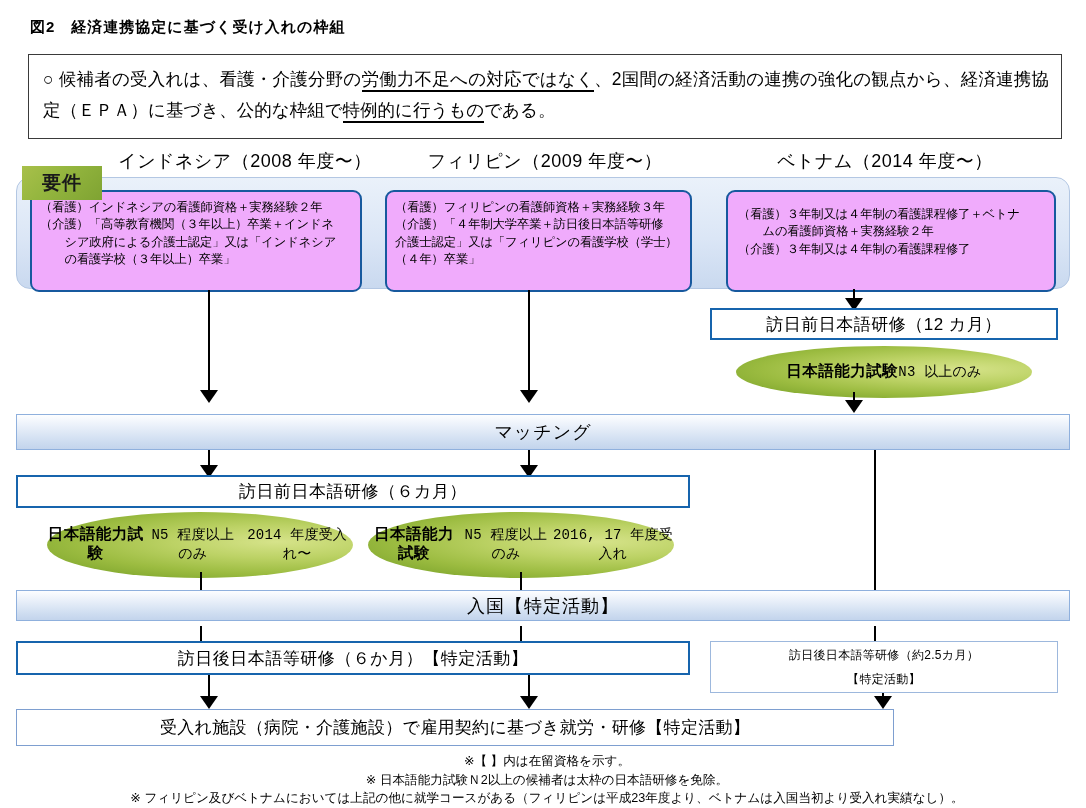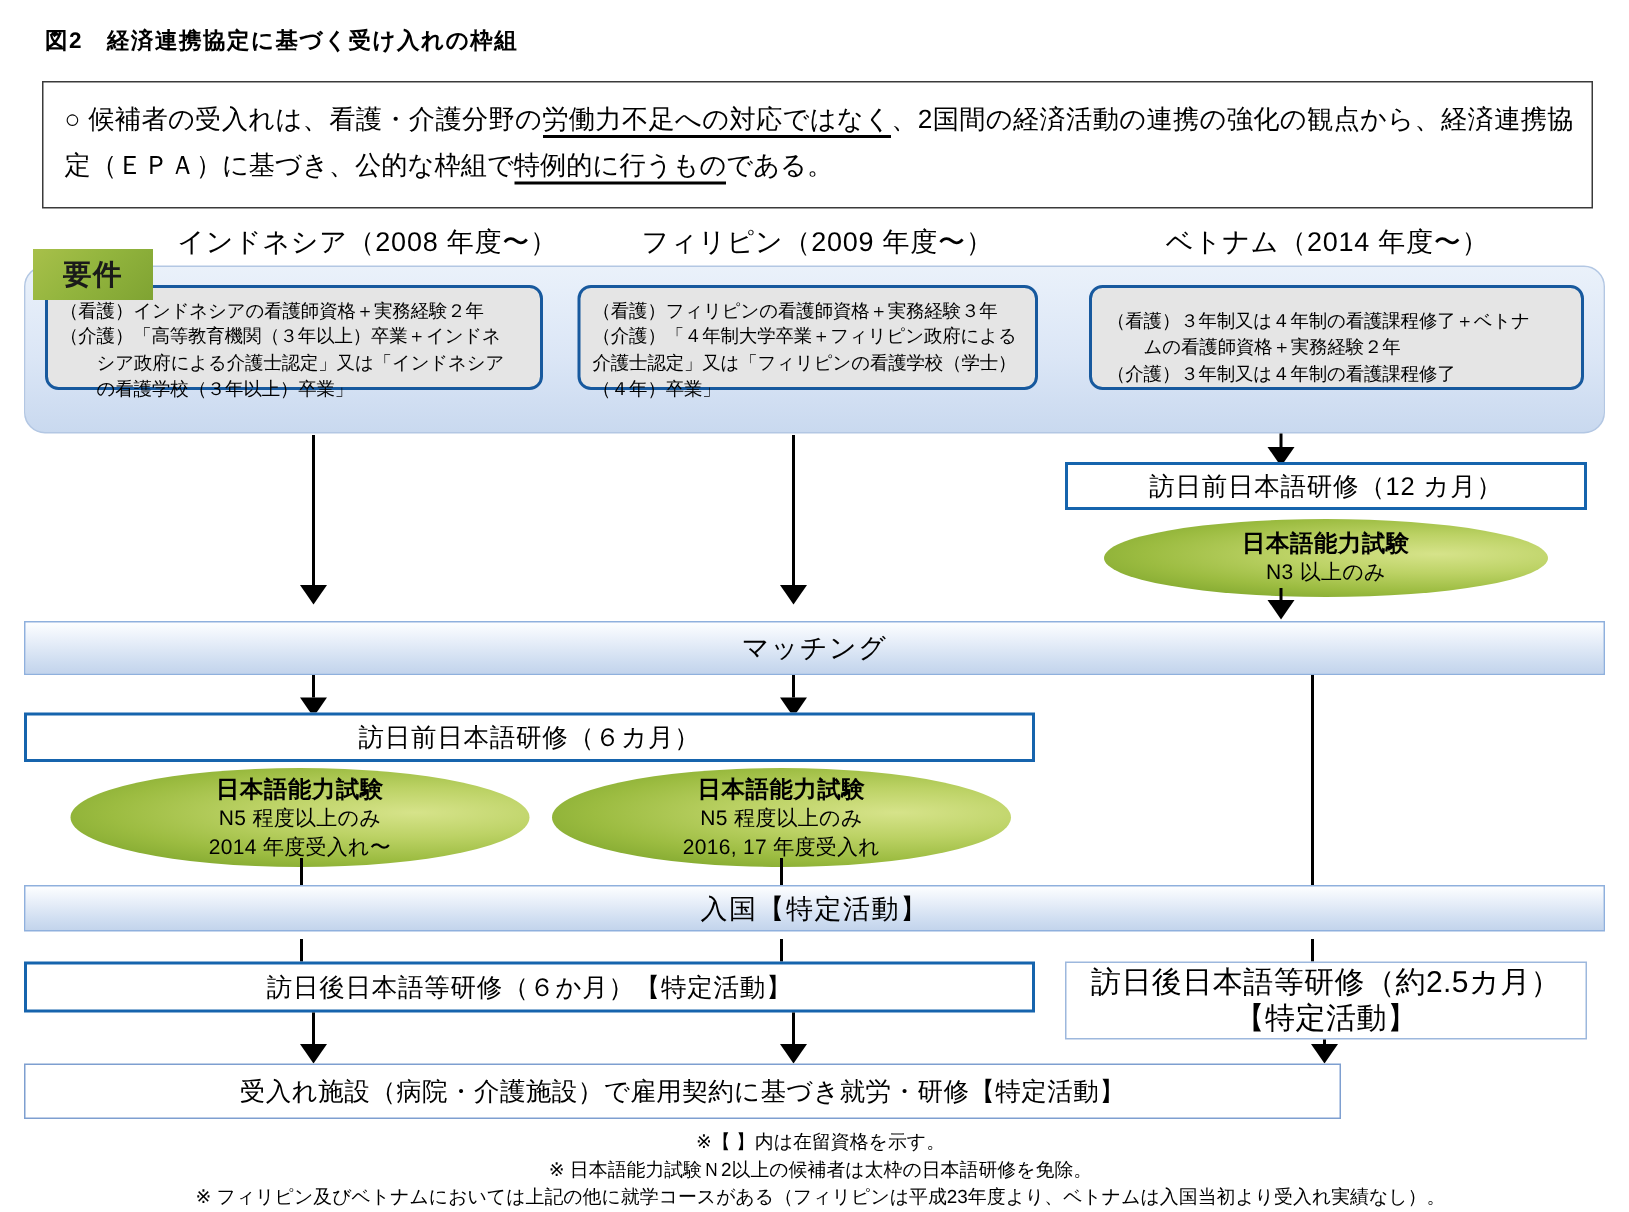--- a/index.html
+++ b/index.html
@@ -40,22 +40,22 @@
   #head-vietnam{left:715px;width:340px;}
 
   
   #req-panel{
     left:16px;top:177px;width:1054px;height:112px;
     border-radius:14px;
     background:linear-gradient(180deg,#eaf1fa 0%,#dbe6f6 55%,#c9d9ef 100%);
     border:1px solid #b3c7e3;
   }
   .req-box{
-    top:190px;height:70px;border:2px solid #17599e;border-radius:9px;
-    background:#e5e5e5;
+    top:190px;height:102px;border:2px solid #17599e;border-radius:9px;
+    background:#f0abfc;
   }
   .req-text{
     position:absolute;left:8px;right:6px;top:7px;
     font-size:12.3px;line-height:17.4px;letter-spacing:-0.1px;
   }
   #req-indonesia{left:30px;width:332px;}
   #req-philippines{left:385px;width:307px;}
   #req-vietnam{left:726px;width:330px;}
   #req-vietnam .req-text{top:14px;left:10px;}
 
@@ -69,36 +69,36 @@
 
   
   .box-thick{
     border:2.4px solid #1664ad;background:#ffffff;
     display:flex;align-items:center;justify-content:center;
     font-size:17px;letter-spacing:.5px;
   }
   .box-thin{
     border:1.4px solid #9db8dd;background:#ffffff;
     display:flex;align-items:center;justify-content:center;
-    font-size:20px;line-height:24px;text-align:center;letter-spacing:.3px;
+    font-size:12px;line-height:24px;text-align:center;letter-spacing:.3px;
   }
   
   .bar{
     border:1px solid #8fb0dd;
     background:linear-gradient(180deg,#fdfeff 0%,#e8eff9 35%,#cddcf0 80%,#c3d4ec 100%);
     display:flex;align-items:center;justify-content:center;
     font-size:18px;letter-spacing:1px;
   }
 
   
   .ellipse{
     border-radius:50%;
     background:radial-gradient(ellipse at 75% 45%,#d6e38a 0%,#bcd265 32%,#9cbc41 62%,#6f9a22 100%);
-    display:flex;flex-direction:column;align-items:center;justify-content:center;
-    text-align:center;line-height:19px;
+    display:flex;flex-direction:row;align-items:center;justify-content:center;
+    text-align:center;line-height:19px;font-family:Liberation Mono, monospace;
   }
   .ellipse .l1{font-size:15.5px;font-weight:bold;letter-spacing:.5px;}
   .ellipse .l2,.ellipse .l3{font-size:14px;letter-spacing:.2px;}
 
   
   .vline{background:#000000;width:2.2px;}
   .arrowhead{
     width:0;height:0;border-left:9px solid transparent;border-right:9px solid transparent;
     border-top:13px solid #000000;
   }
@@ -129,21 +129,21 @@
   <div class="req-text">
       <div style="white-space: pre;">（看護）インドネシアの看護師資格＋実務経験２年</div>
       <div style="white-space: pre;">（介護）「高等教育機関（３年以上）卒業＋インドネ</div>
       <div style="white-space: pre;">　　シア政府による介護士認定」又は「インドネシア</div>
       <div style="white-space: pre;">　　の看護学校（３年以上）卒業」</div>
     </div>
 </div>
 <div class="abs req-box" id="req-philippines">
   <div class="req-text">
       <div style="white-space: pre;">（看護）フィリピンの看護師資格＋実務経験３年</div>
-      <div style="white-space: pre;">（介護）「４年制大学卒業＋フィリピン政府による</div>
+      <div style="white-space: pre;">（介護）「４年制大学卒業＋訪日後日本語等研修</div>
       <div style="white-space: pre;">介護士認定」又は「フィリピンの看護学校（学士）</div>
       <div style="white-space: pre;">（４年）卒業」</div>
     </div>
 </div>
 <div class="abs req-box" id="req-vietnam">
   <div class="req-text">
       <div style="white-space: pre;">（看護）３年制又は４年制の看護課程修了＋ベトナ</div>
       <div style="white-space: pre;">　　ムの看護師資格＋実務経験２年</div>
       <div style="white-space: pre;">（介護）３年制又は４年制の看護課程修了</div>
     </div>

